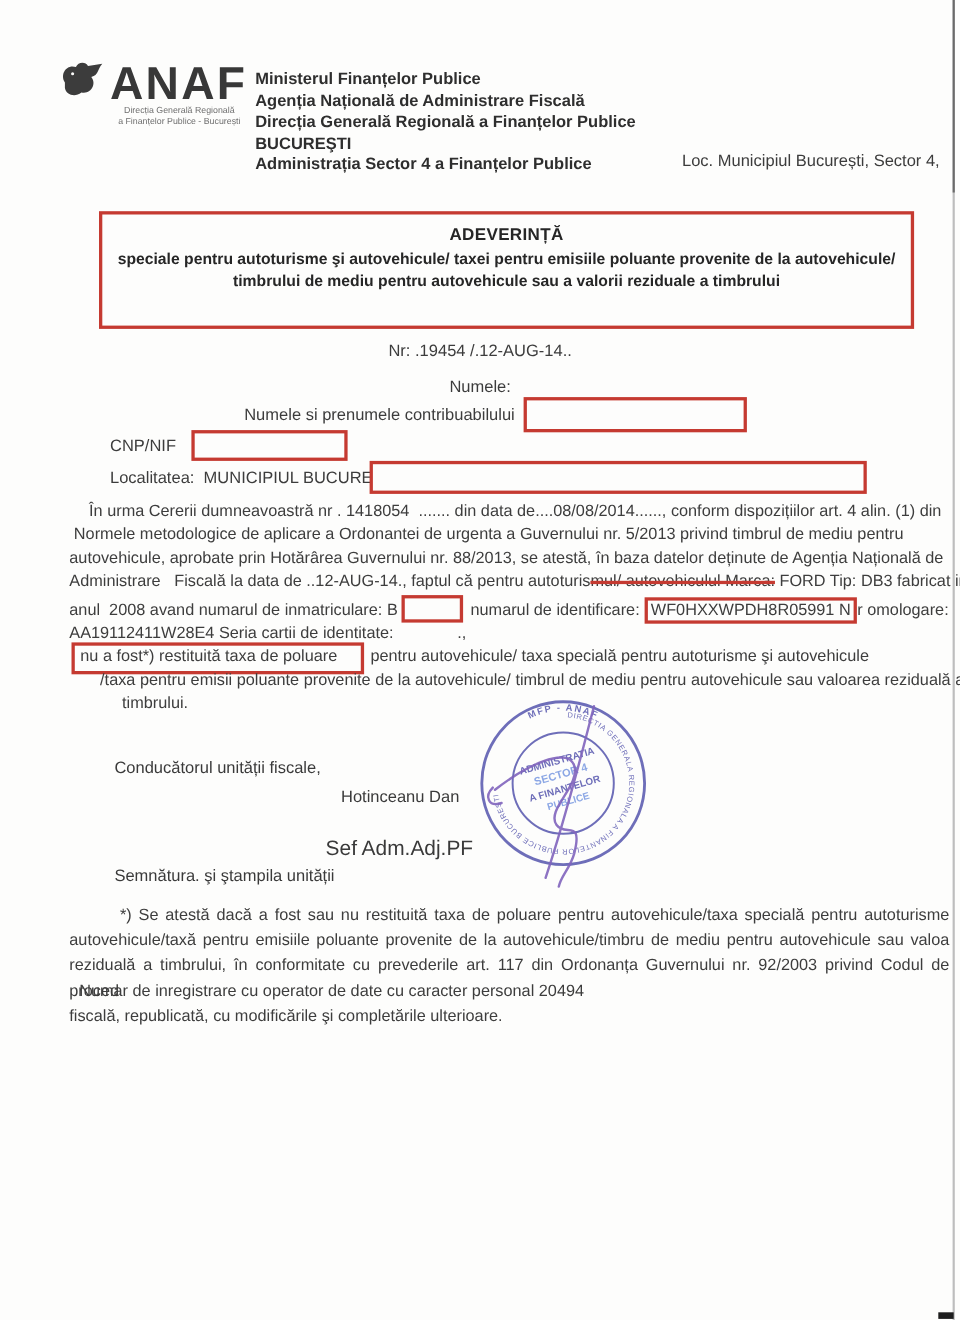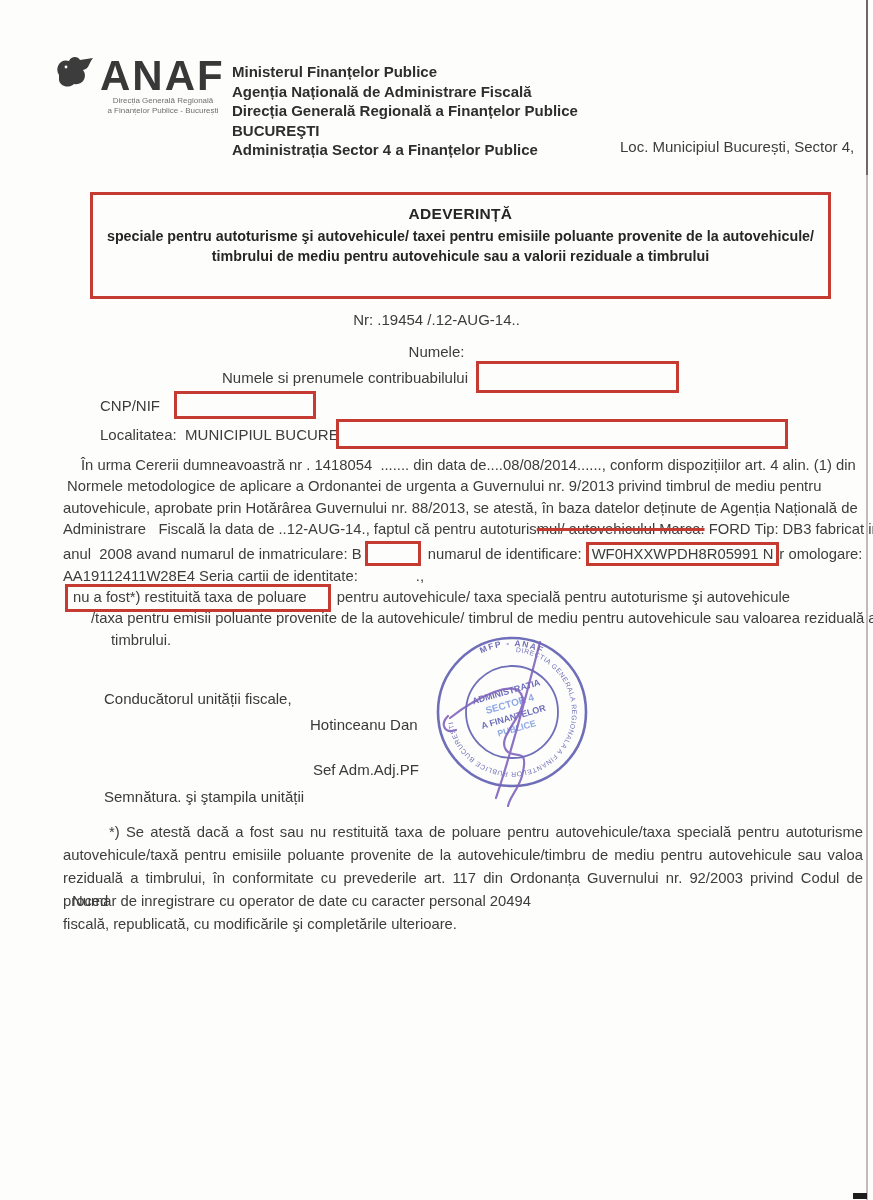--- a/index.html
+++ b/index.html
@@ -57,21 +57,21 @@
     text-decoration-thickness:2.5px;
   }
   .plate-box{display:inline-block;width:50px;height:19px;border:3px solid var(--annotation-red);vertical-align:-7px;margin:0 3px;}
   .vin-box{border:3px solid var(--annotation-red);padding:1px 3px;text-align:center;}
   .gap56{display:inline-block;width:58px;}
   .nafost-box{display:inline-block;border:3px solid var(--annotation-red);padding:0 21px 1px 5px;margin:-4px 2px -5px 2px;}
 
   
   .sig-leader{left:104px;top:690px;font-size:15px;}
   .sig-name{left:310px;top:716px;font-size:15px;}
-  .sig-title{left:313px;top:761px;font-size:15px;}
+  .sig-title{left:296px;top:761px;font-size:19px;}
   .sig-note{left:104px;top:788px;font-size:15px;}
   .stamp{left:412px;top:616px;width:200px;height:200px;opacity:.88;z-index:3;}
 
   
   .footnote{left:63px;top:821px;width:800px;font-size:14.8px;line-height:23px;color:#3d3d3d;}
   .fn-just{text-align:justify;text-align-last:justify;}
   .fn-first{text-indent:46px;}
   .registration{left:72px;top:893px;font-size:14.8px;color:#3d3d3d;}
 
   
@@ -129,21 +129,21 @@
     <span class="fieldbox"></span>
   </div>
 
   <div class="abs field-row loc-row">
     <span class="label">Localitatea:  MUNICIPIUL BUCURE</span>
     <span class="fieldbox"></span>
   </div>
 
   <div class="abs bodytext">
     <div class="ln indent1">În urma Cererii dumneavoastră nr . 1418054  ....... din data de....08/08/2014......, conform dispozițiilor art. 4 alin. (1) din</div>
-    <div class="ln"> Normele metodologice de aplicare a Ordonantei de urgenta a Guvernului nr. 9/2013 privind timbrul de mediu pentru</div>
+    <div class="ln"> Normele metodologice de aplicare a Ordonantei de urgenta a Guvernului nr. 5/2013 privind timbrul de mediu pentru</div>
     <div class="ln">autovehicule, aprobate prin Hotărârea Guvernului nr. 88/2013, se atestă, în baza datelor deținute de Agenția Națională de</div>
     <div class="ln"><span>Administrare   Fiscală la data de ..12-AUG-14., faptul că pentru autoturis</span><span class="strike-red">mul/ autovehiculul Marca:</span><span> FORD Tip: DB3 fabricat in</span></div>
     <div class="ln"><span>anul  2008 avand numarul de inmatriculare: B</span><span class="plate-box"></span><span> numarul de identificare: </span><span class="vin-box">WF0HXXWPDH8R05991 N</span><span>r omologare:</span></div>
     <div class="ln"><span>AA19112411W28E4 Seria cartii de identitate:</span><span class="gap56"></span><span>.,</span></div>
     <div class="ln"><span class="nafost-box">nu a fost*) restituită taxa de poluare</span><span> pentru autovehicule/ taxa specială pentru autoturisme şi autovehicule</span></div>
     <div class="ln indent8">/taxa pentru emisii poluante provenite de la autovehicule/ timbrul de mediu pentru autovehicule sau valoarea reziduală a</div>
     <div class="ln indent9">timbrului.</div>
   </div>
 
   <div class="abs sig-leader">Conducătorul unității fiscale,</div>

